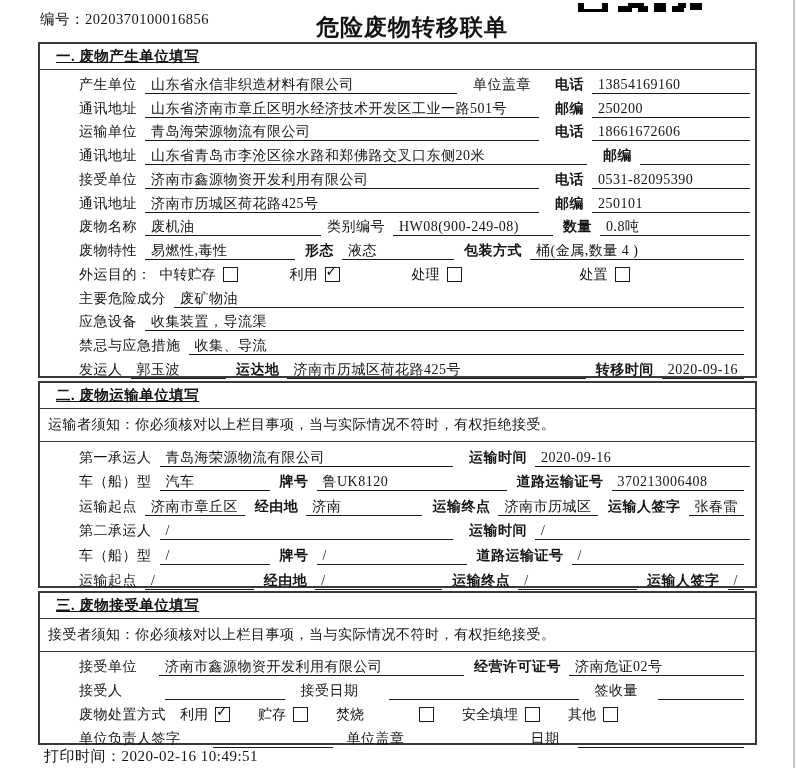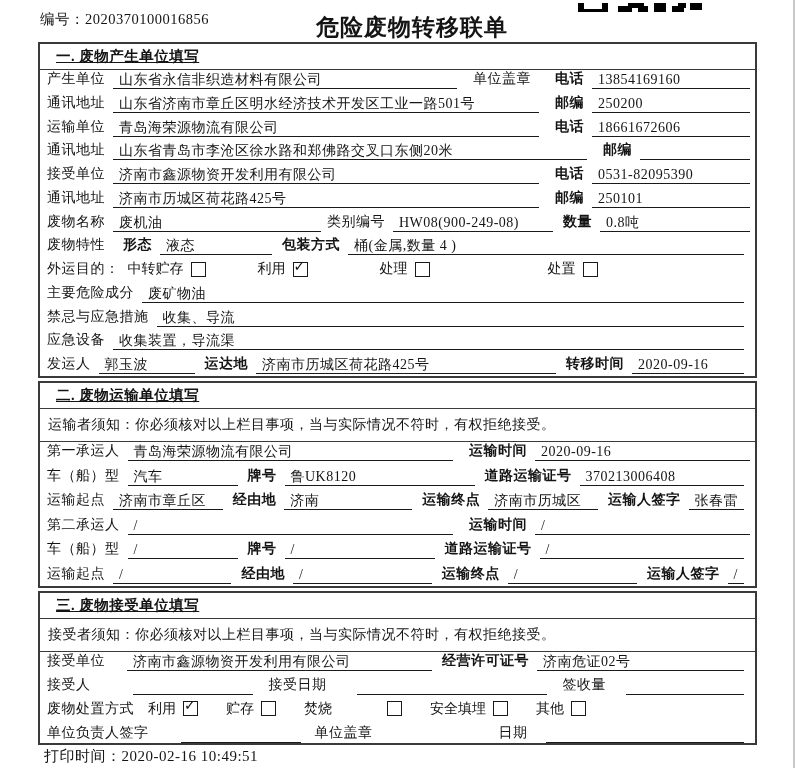--- a/index.html
+++ b/index.html
@@ -12,21 +12,21 @@
   .doc-no{position:absolute;left:40px;top:10px;font-size:14.5px;letter-spacing:.5px;}
   .doc-title{position:absolute;left:316px;top:12px;font-size:23px;font-weight:bold;letter-spacing:1px;}
   .qr{position:absolute;left:578px;top:0;width:124px;height:9px;}
   
   .box{position:absolute;left:38px;width:719px;border:2px solid #3a3a3a;box-sizing:border-box;background:#fff;}
   .box1{top:42px;height:336px;}
   .box2{top:381px;height:207px;}
   .box3{top:591px;height:154px;}
   .sec-title{height:25px;line-height:25px;font-weight:bold;font-size:14.5px;padding-left:16px;border-bottom:1.5px solid #3a3a3a;letter-spacing:.5px;text-decoration:underline;}
   .notice{height:32px;line-height:32px;padding-left:8px;border-bottom:1.5px solid #3a3a3a;letter-spacing:.5px;}
-  .row{display:flex;align-items:flex-start;padding:0 5px 0 7px;box-sizing:border-box;}
+  .row{display:flex;align-items:flex-end;padding:0 5px 0 7px;box-sizing:border-box;margin-left:32px;}
   .box1 .row{height:23.75px;}
   .box2 .row{height:24.6px;}
   .box3 .row{height:23.9px;}
   .lbl{white-space:nowrap;margin-right:8px;letter-spacing:.5px;}
   .u{display:inline-block;border-bottom:1px solid #1a1a1a;white-space:nowrap;padding:0 6px;height:19px;line-height:19px;box-sizing:border-box;letter-spacing:.5px;}
   .flex{flex:1 1 auto;margin-right:6px;}
   .w96{width:96px;} .w110{width:110px;} .w112{width:112px;} .w120{width:120px;}
   .w128{width:128px;} .w140{width:140px;} .w150{width:150px;} .w158{width:158px;}
   .w160{width:160px;} .w190{width:190px;} .w215{width:215px;} .w300{width:300px;} .w330{width:305px;}
   .ml10{margin-left:10px;font-weight:bold;}
@@ -110,20 +110,21 @@
       <span class="lbl">废物名称</span>
       <span class="u flex">废机油</span>
       <span class="lbl">类别编号</span>
       <span class="u w160">HW08(900-249-08)</span>
       <span class="lbl ml10">数量</span>
       <span class="u w150">0.8吨</span>
     </div>
 
     <div class="row">
       <span class="lbl">废物特性</span>
+      <span class="u w150">易燃性,毒性</span>
       <span class="lbl ml10">形态</span>
       <span class="u w112">液态</span>
       <span class="lbl ml10">包装方式</span>
       <span class="u flex">桶(金属,数量 4 )</span>
     </div>
 
     <div class="row">
       <span class="lbl">外运目的：</span>
       <span class="grp" style="margin-right:52px;">
         <span>中转贮存</span>
@@ -150,27 +151,27 @@
           </span>
       </span>
     </div>
 
     <div class="row">
       <span class="lbl">主要危险成分</span>
       <span class="u flex">废矿物油</span>
     </div>
 
     <div class="row">
+      <span class="lbl">应急设备</span>
+      <span class="u flex">收集装置，导流渠</span>
+    </div>
+
+    <div class="row">
       <span class="lbl">禁忌与应急措施</span>
       <span class="u flex">收集、导流</span>
-    </div>
-
-    <div class="row">
-      <span class="lbl">应急设备</span>
-      <span class="u flex">收集装置，导流渠</span>
     </div>
 
     <div class="row">
       <span class="lbl">发运人</span>
       <span class="u w96">郭玉波</span>
       <span class="lbl ml10">运达地</span>
       <span class="u w300">济南市历城区荷花路425号</span>
       <span class="lbl ml10">转移时间</span>
       <span class="u flex">2020-09-16</span>
     </div>

